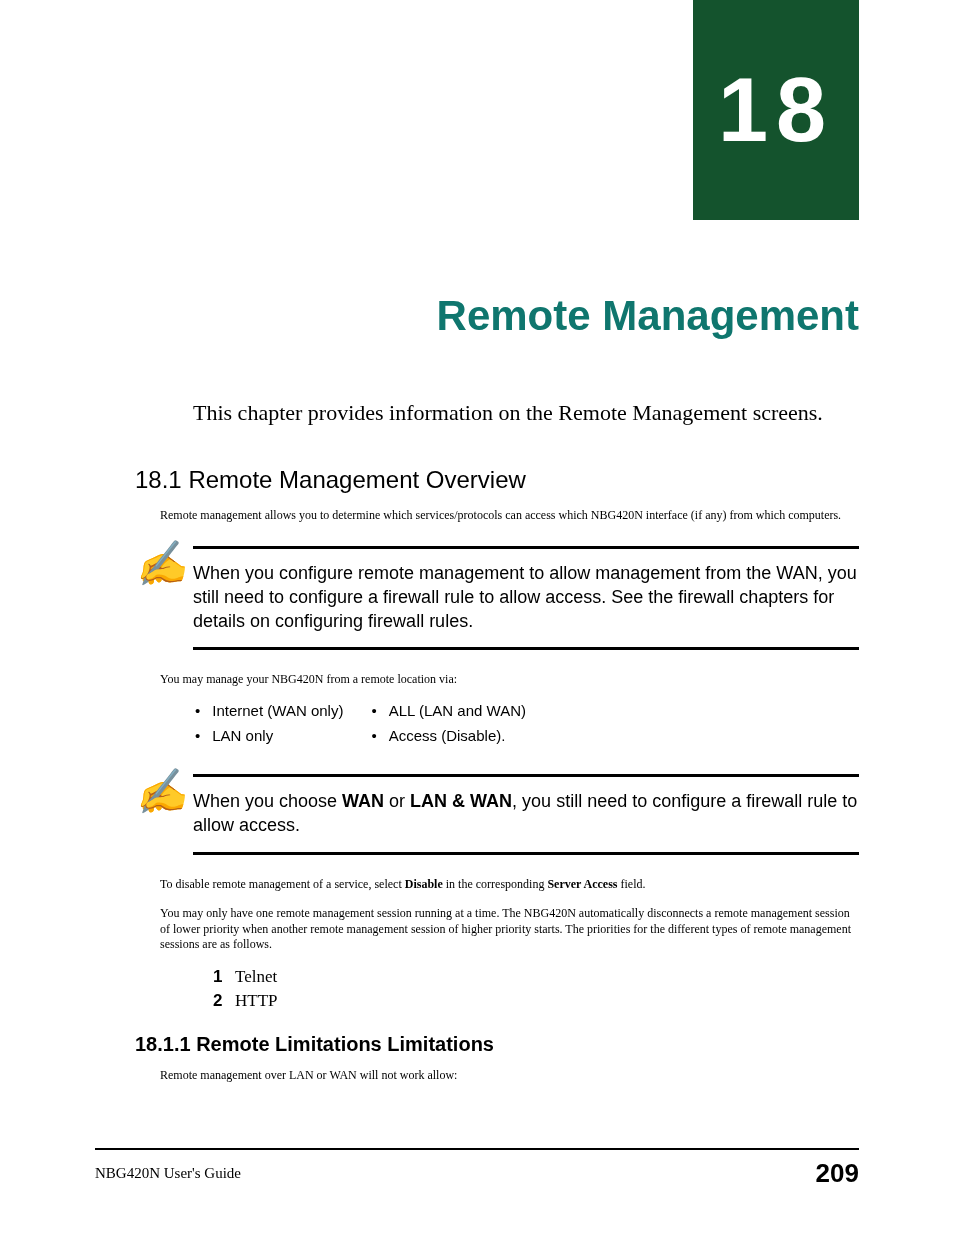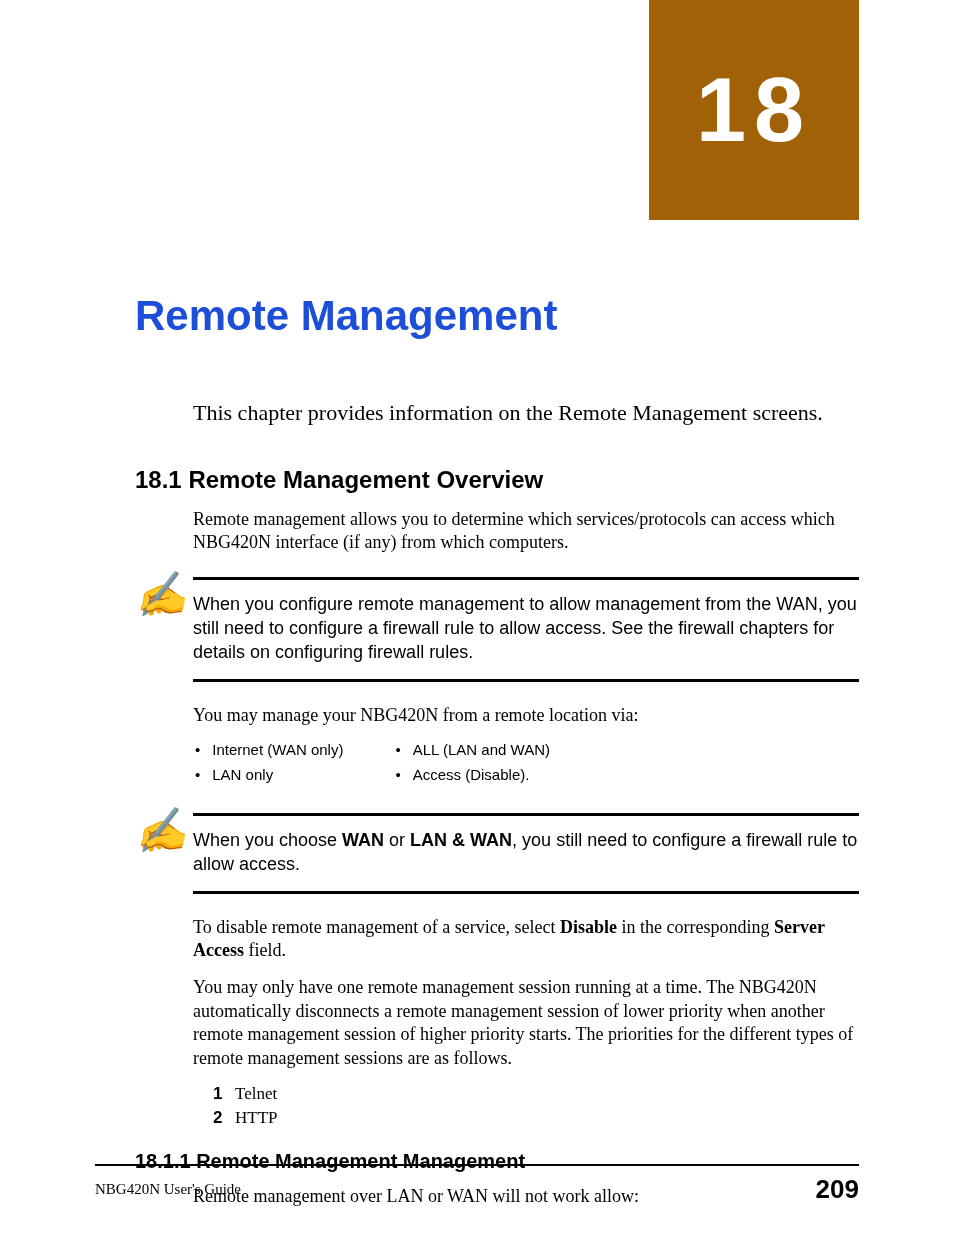--- a/index.html
+++ b/index.html
@@ -13,63 +13,64 @@
   }
   .page {
     padding: 30px 95px 0 135px;
     position: relative;
     height: 100%;
   }
   .chapter-box {
     position: absolute;
     top: 0;
     right: 95px;
-    width: 210px;
+    width: 166px;
     height: 220px;
-    background: #a16207;
+    background: #14532d;
     color: #fff;
     display: flex;
     align-items: center;
     justify-content: center;
   }
   .chapter-number {
     font-family: Arial, Helvetica, sans-serif;
     font-weight: bold;
     font-size: 90px;
     letter-spacing: 8px;
   }
   .chapter-title {
     font-family: Arial, Helvetica, sans-serif;
     font-weight: bold;
     font-size: 42px;
-    color: #1d4ed8;
+    color: #0f766e;
+    text-align: right;
     margin-top: 262px;
     margin-bottom: 60px;
   }
   .intro {
     font-size: 22px;
     margin-left: 58px;
     margin-bottom: 40px;
   }
   .h2 {
     font-family: Arial, Helvetica, sans-serif;
-    font-weight: bold;
+    font-weight: normal;
     font-size: 24px;
     margin-bottom: 14px;
   }
   .h3 {
     font-family: Arial, Helvetica, sans-serif;
     font-weight: bold;
     font-size: 20px;
     margin-top: 22px;
     margin-bottom: 12px;
   }
   .body-text {
-    font-size: 18px;
-    margin-left: 58px;
+    font-size: 12px;
+    margin-left: 25px;
     margin-bottom: 14px;
     line-height: 1.3;
   }
   .note-block {
     border-top: 3px solid #000;
     border-bottom: 3px solid #000;
     margin: 22px 0 22px 58px;
     padding: 12px 0 14px 0;
     position: relative;
     font-family: Arial, Helvetica, sans-serif;
@@ -82,42 +83,42 @@
     top: -12px;
     font-size: 42px;
     font-family: "Segoe Script", "Brush Script MT", cursive;
     font-style: italic;
     transform: rotate(-6deg);
   }
   .two-col-list {
     margin-left: 60px;
     margin-bottom: 16px;
     display: flex;
-    gap: 52px;
+    gap: 28px;
     font-family: Arial, Helvetica, sans-serif;
     font-size: 15px;
   }
   .two-col-list ul { list-style: none; }
   .two-col-list li { margin-bottom: 8px; }
   .two-col-list li::before { content: "•"; margin-right: 12px; }
   .ordered {
     margin-left: 78px;
     font-size: 17px;
   }
   .ordered .row { margin-bottom: 4px; }
   .ordered .num {
     font-family: Arial, Helvetica, sans-serif;
     font-weight: bold;
     display: inline-block;
     width: 22px;
   }
   .bold { font-weight: bold; }
   .footer {
     position: absolute;
-    bottom: 30px;
+    bottom: 46px;
     left: 95px;
     right: 95px;
     border-top: 2px solid #000;
     padding-top: 8px;
     display: flex;
     justify-content: space-between;
     align-items: center;
   }
   .footer-left {
     font-size: 15px;
@@ -170,21 +171,21 @@
 
   <p class="body-text"><span>To disable remote management of a service, select </span><span class="bold">Disable</span><span> in the corresponding </span><span class="bold">Server Access</span><span> field.</span></p>
 
   <p class="body-text">You may only have one remote management session running at a time. The NBG420N automatically disconnects a remote management session of lower priority when another remote management session of higher priority starts. The priorities for the different types of remote management sessions are as follows.</p>
 
   <div class="ordered">
     <div class="row"><span class="num">1</span><span>Telnet</span></div>
     <div class="row"><span class="num">2</span><span>HTTP</span></div>
   </div>
 
-  <h3 class="h3">18.1.1  Remote Management Management</h3>
+  <h3 class="h3">18.1.1  Remote Limitations Limitations</h3>
 
   <p class="body-text">Remote management over LAN or WAN will not work allow:</p>
 
   <div class="footer">
     <span class="footer-left">NBG420N User's Guide</span>
     <span class="footer-right">209</span>
   </div>
 
 </div>
 

